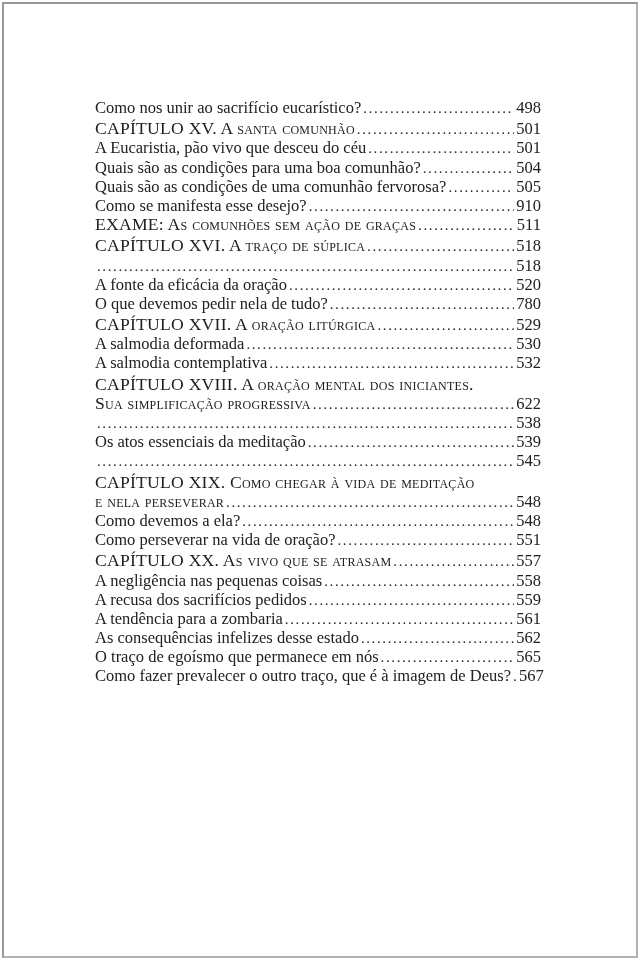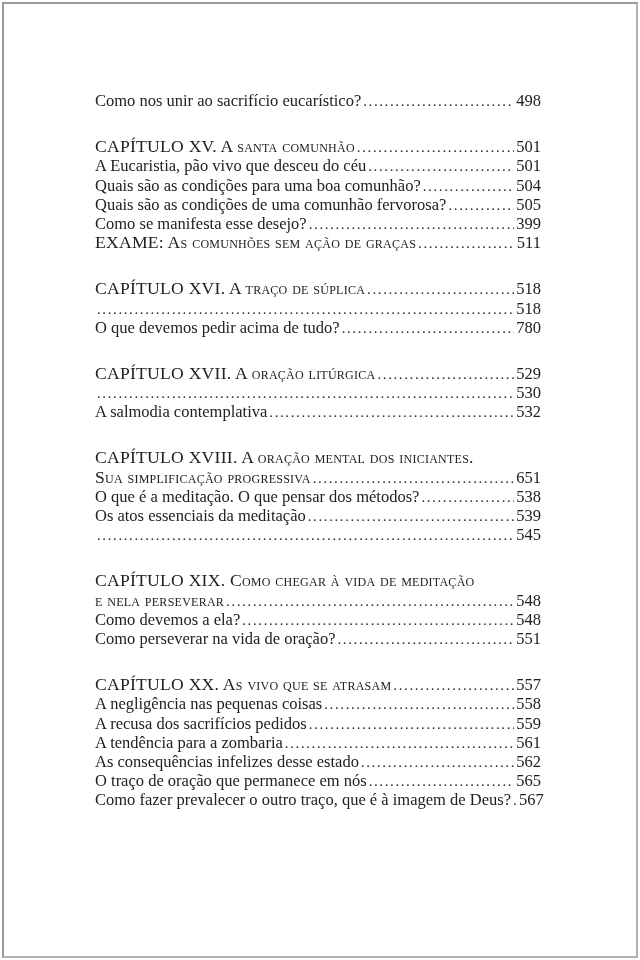--- a/index.html
+++ b/index.html
@@ -24,22 +24,22 @@
   }
   .toc {
     position: absolute;
     left: 95px;
     right: 99px;
     top: 87px;
     color: #212121;
     font-family: "Liberation Serif", "DejaVu Serif", serif;
     font-size: 16.5px;
   }
-  .group { margin-top: 27px; }
-  .group:first-child { margin-top: 4px; }
+  .group { margin-top: 2px; }
+  .group:first-child { margin-top: 11px; }
   .row {
     display: flex;
     align-items: baseline;
     line-height: 19.2px;
     height: 19.2px;
   }
   .row .t {
     white-space: nowrap;
     flex: 0 0 auto;
   }
@@ -97,72 +97,77 @@
     <span class="pg">504</span>
   </div>
         <div class="row sub">
     <span class="t">Quais são as condições de uma comunhão fervorosa?</span>
     <span class="leader"></span>
     <span class="pg">505</span>
   </div>
         <div class="row sub">
     <span class="t">Como se manifesta esse desejo?</span>
     <span class="leader"></span>
-    <span class="pg">399</span>
+    <span class="pg">910</span>
   </div>
         <div class="row chapter">
     <span class="t">EXAME: As comunhões sem ação de graças</span>
     <span class="leader"></span>
     <span class="pg">511</span>
   </div>
       </div>
       <div class="group">
         <div class="row chapter">
     <span class="t">CAPÍTULO XVI. A traço de súplica</span>
     <span class="leader"></span>
     <span class="pg">518</span>
   </div>
         <div class="row sub">
     <span class="leader"></span>
     <span class="pg">518</span>
   </div>
         <div class="row sub">
-    <span class="t">O que devemos pedir acima de tudo?</span>
+    <span class="t">A fonte da eficácia da oração</span>
+    <span class="leader"></span>
+    <span class="pg">520</span>
+  </div>
+        <div class="row sub">
+    <span class="t">O que devemos pedir nela de tudo?</span>
     <span class="leader"></span>
     <span class="pg">780</span>
   </div>
       </div>
       <div class="group">
         <div class="row chapter">
     <span class="t">CAPÍTULO XVII. A oração litúrgica</span>
     <span class="leader"></span>
     <span class="pg">529</span>
   </div>
         <div class="row sub">
+    <span class="t">A salmodia deformada</span>
     <span class="leader"></span>
     <span class="pg">530</span>
   </div>
         <div class="row sub">
     <span class="t">A salmodia contemplativa</span>
     <span class="leader"></span>
     <span class="pg">532</span>
   </div>
       </div>
       <div class="group">
         <div class="row chapter">
     <span class="t">CAPÍTULO XVIII. A oração mental dos iniciantes.</span>
 
   </div>
         <div class="row chapter">
     <span class="t">Sua simplificação progressiva</span>
     <span class="leader"></span>
-    <span class="pg">651</span>
-  </div>
-        <div class="row sub">
-    <span class="t">O que é a meditação. O que pensar dos métodos?</span>
+    <span class="pg">622</span>
+  </div>
+        <div class="row sub">
     <span class="leader"></span>
     <span class="pg">538</span>
   </div>
         <div class="row sub">
     <span class="t">Os atos essenciais da meditação</span>
     <span class="leader"></span>
     <span class="pg">539</span>
   </div>
         <div class="row sub">
     <span class="leader"></span>
@@ -210,21 +215,21 @@
     <span class="t">A tendência para a zombaria</span>
     <span class="leader"></span>
     <span class="pg">561</span>
   </div>
         <div class="row sub">
     <span class="t">As consequências infelizes desse estado</span>
     <span class="leader"></span>
     <span class="pg">562</span>
   </div>
         <div class="row sub">
-    <span class="t">O traço de oração que permanece em nós</span>
+    <span class="t">O traço de egoísmo que permanece em nós</span>
     <span class="leader"></span>
     <span class="pg">565</span>
   </div>
         <div class="row sub">
     <span class="t">Como fazer prevalecer o outro traço, que é à imagem de Deus?</span>
     <span class="leader"></span>
     <span class="pg">567</span>
   </div>
       </div>
     </div>

